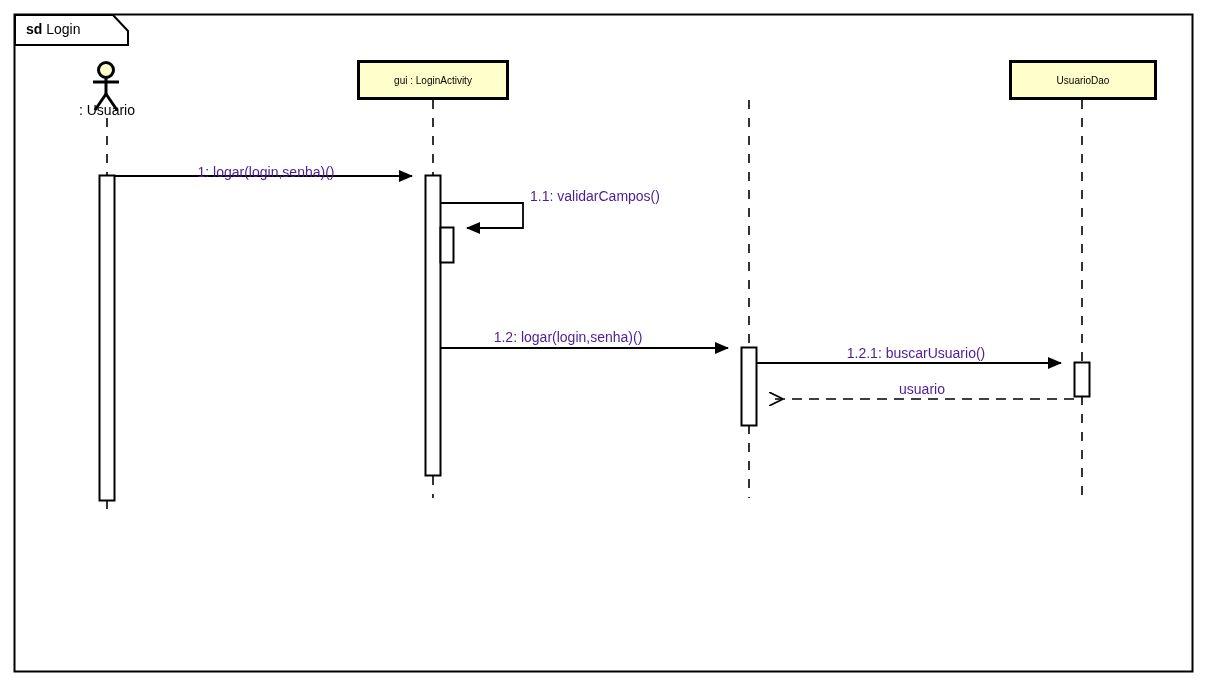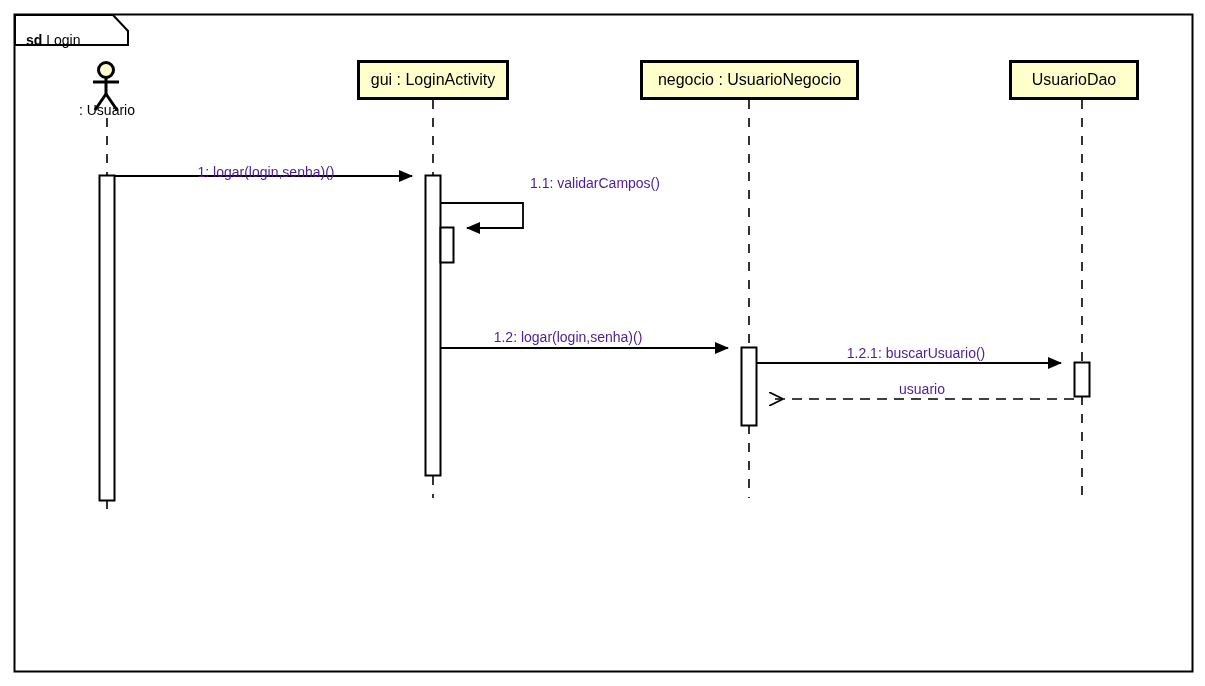--- a/index.html
+++ b/index.html
@@ -23,34 +23,33 @@
   #diagram-svg {
     position: absolute;
     left: 0;
     top: 0;
   }
   .frame-tag {
     position: absolute;
     font-size: 14px;
     white-space: nowrap;
     font-family: "Liberation Sans", sans-serif;
-    margin-top: 11px;
   }
   .frame-tag .kw {
     font-weight: bold;
   }
   .lifeline-box {
     position: absolute;
     box-sizing: border-box;
     background: #ffffcc;
     border: 3px solid #000000;
     display: flex;
     align-items: center;
     justify-content: center;
-    font-size: 16px;
+    font-size: 10px;
     font-family: "Liberation Sans", sans-serif;
     color: #000000;
     white-space: nowrap;
   }
   .msg-label {
     position: absolute;
     font-size: 14px;
     font-family: "Liberation Sans", sans-serif;
     color: #4c1d95;
     white-space: nowrap;
@@ -130,27 +129,26 @@
   </svg>
 
   <div class="frame-tag" style="left:26px; top:21px;">
     <span class="kw">sd</span><span> </span><span>Login</span>
   </div>
 
   <div class="actor-label" style="left:107px; top:102px;">: Usuario</div>
 
   <div class="lifeline-box" style="left:357px; top:60px; width:152px; height:40px;">gui : LoginActivity</div>
 
-  <div class="lifeline-box" style="left:640px; top:60px; width:219px; height:40px;">negocio : UsuarioNegocio</div>
 
-  <div class="lifeline-box" style="left:1009px; top:60px; width:130px; height:40px;">UsuarioDao</div>
+  <div class="lifeline-box" style="left:1009px; top:60px; width:148px; height:40px;">UsuarioDao</div>
 
   <div class="msg-label" style="left:266px; top:164px;">1: logar(login,senha)()</div>
 
-  <div class="msg-label" style="left:530px; top:175px; transform:none;">1.1: validarCampos()</div>
+  <div class="msg-label" style="left:530px; top:188px; transform:none;">1.1: validarCampos()</div>
 
   <div class="msg-label" style="left:568px; top:329px;">1.2: logar(login,senha)()</div>
 
   <div class="msg-label" style="left:916px; top:345px;">1.2.1: buscarUsuario()</div>
 
   <div class="msg-label" style="left:915px; top:381px;margin-left:7px;">usuario</div>
 
 </div>
 
 </body></html>

